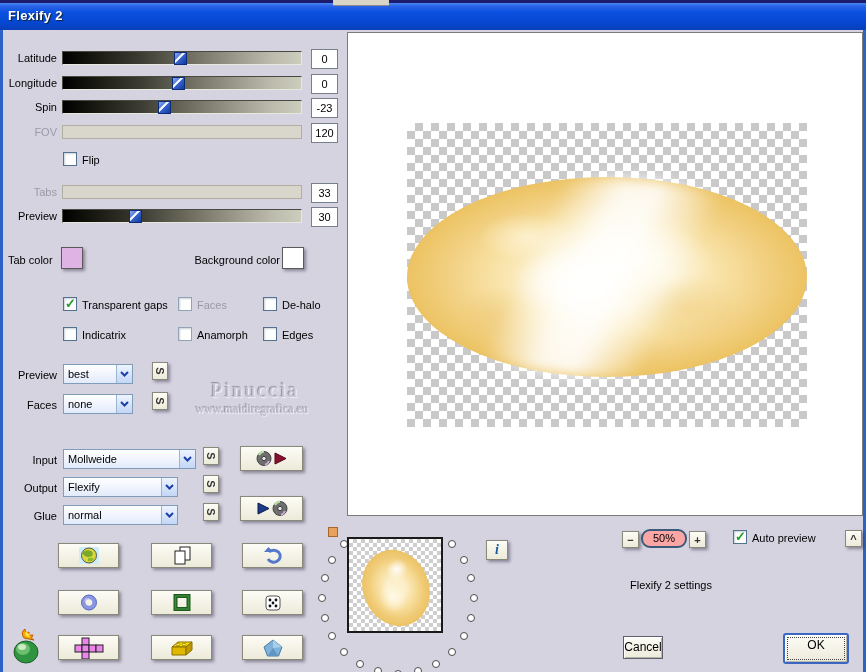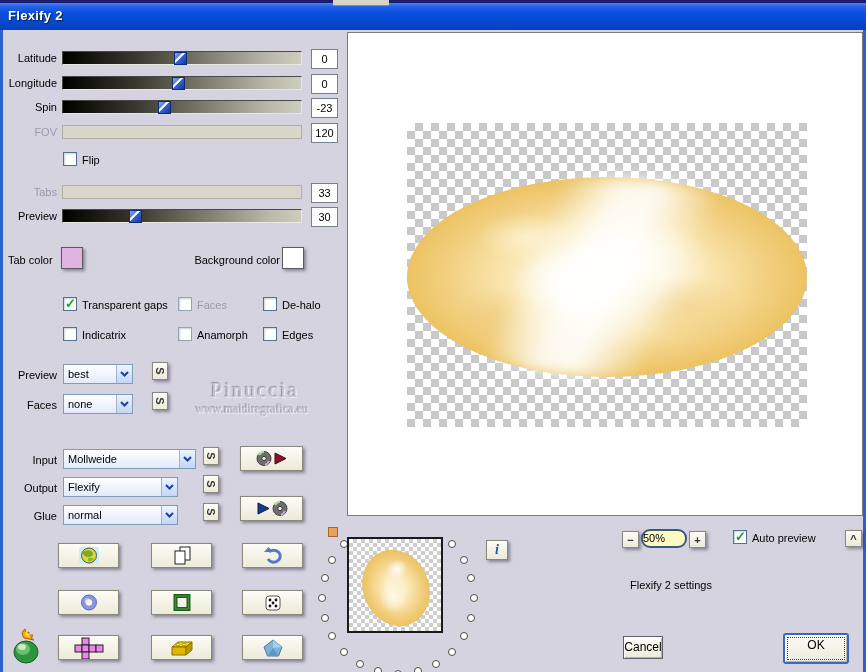--- a/index.html
+++ b/index.html
@@ -96,22 +96,22 @@
       radial-gradient(closest-side at 62% 28%, rgba(255,255,255,.95) 0%, rgba(255,255,255,0) 45%),
       radial-gradient(closest-side at 40% 60%, rgba(255,252,238,.8) 0%, rgba(255,252,238,0) 50%),
       radial-gradient(closest-side, #fcf0cc 25%, #f7dd9c 55%, #f0cc78 80%, #ecc264 100%); }
   .infobtn { position:absolute; left:486px; top:540px; width:22px; height:20px;
     font-family:"Liberation Serif",serif; font-weight:bold; font-style:italic; font-size:14px; color:#1a5c9a;
     display:flex; align-items:center; justify-content:center; }
 
   
   .sqbtn { position:absolute; width:17px; height:17px; font-size:11px; font-weight:bold; color:#333;
     display:flex; align-items:center; justify-content:center; }
-  .zoomdisp { position:absolute; left:641px; top:529px; width:46px; height:19px; background:#fef9c3;
-    border:2px solid #3a5a7a; border-radius:9px; text-align:left; line-height:15px; font-size:11px; }
+  .zoomdisp { position:absolute; left:641px; top:529px; width:46px; height:19px; background:#fca5a5;
+    border:2px solid #3a5a7a; border-radius:9px; text-align:center; line-height:15px; font-size:11px; }
   .btn { position:absolute; background:linear-gradient(#fdfcf6,#eceada); border:1px solid #5f5f6e;
     box-shadow:inset 1px 1px 0 #fff, inset -1px -1px 0 #b8b6a8; text-align:center; font-size:12px; }
   .okbtn { border:2px solid #3a66c4; outline:1px dotted #444; outline-offset:-5px; border-radius:3px; }
 
   svg { display:block; }
 </style>
 </head>
 <body>
 
 <div id="app">

